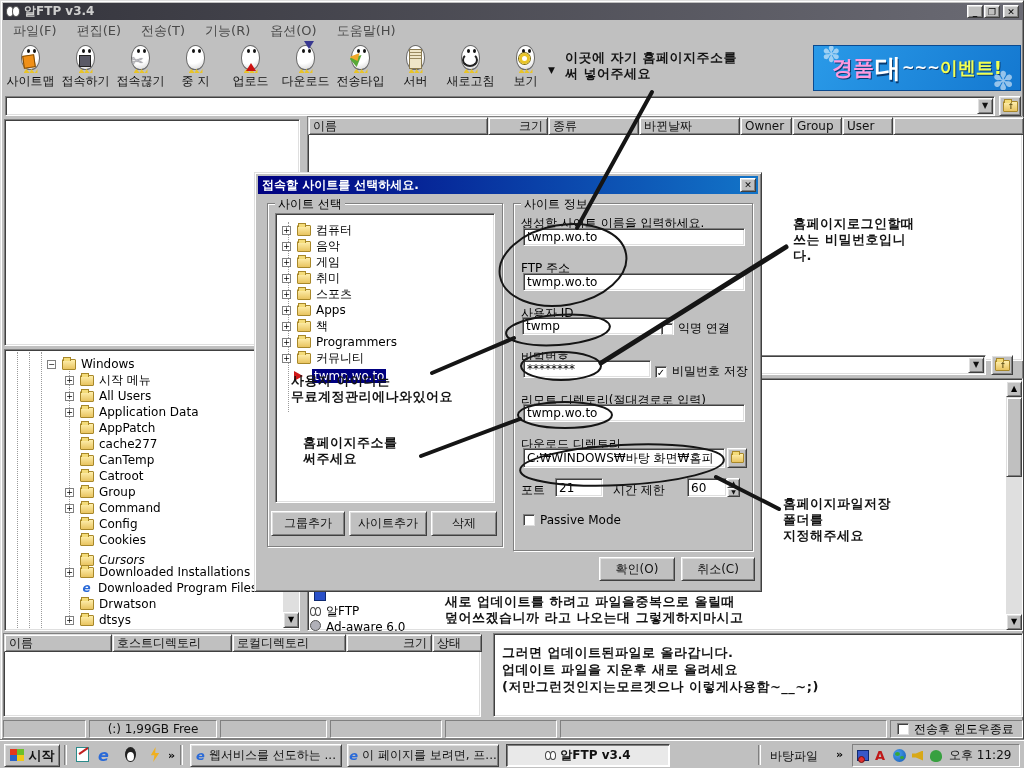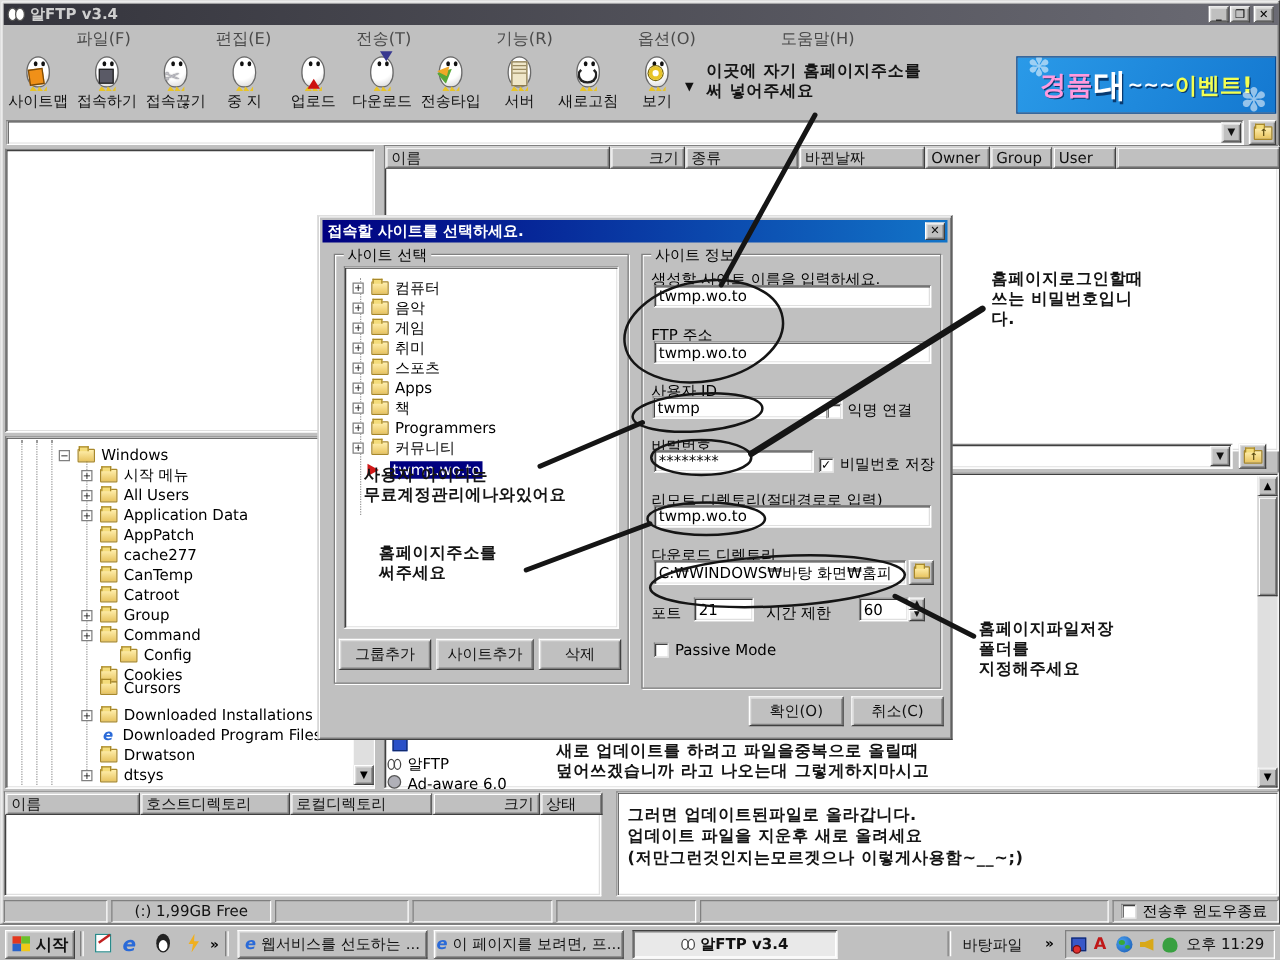--- a/index.html
+++ b/index.html
@@ -18,21 +18,21 @@
          box-shadow: inset 1px 1px 0 #dfdfdf, inset -1px -1px 0 #808080;
          display:flex; align-items:center; justify-content:center; font-size:12px; color:#111; }
 
   
   #main-window { left:0; top:0; width:1024px; height:740px; }
   #titlebar { left:2px; top:2px; width:1020px; height:17px;
               background:linear-gradient(90deg,#34343c,#6b6b74); display:flex; align-items:center; padding-left:3px; }
   #titlebar .t-text { color:#cfcfcf; font-weight:bold; font-size:12px; margin-left:4px; }
   .winbtn { width:16px; height:13px; font-size:9px; font-weight:bold; line-height:10px; color:#000; }
   #menubar { left:2px; top:20px; width:1020px; height:19px; display:flex; align-items:center; }
-  .menu-item { padding:2px 10px; color:#4a4a4a; font-size:13px;margin-left:48px; }
+  .menu-item { padding:2px 10px; color:#4a4a4a; font-size:13px; }
 
   
   #toolbar { left:2px; top:40px; width:1020px; height:52px; display:flex; align-items:flex-start; }
   .tool-btn { width:55px; height:49px; margin-top:1px; display:flex; flex-direction:column; align-items:center; justify-content:flex-end; padding-bottom:1px; }
   .tool-btn .tlabel { font-size:12px; color:#111; white-space:nowrap; }
   .egg { position:relative; width:26px; height:30px; }
   .egg .body { position:absolute; left:3px; top:2px; width:19px; height:25px; border-radius:50% 50% 46% 46%;
                background:radial-gradient(circle at 35% 30%, #ffffff 55%, #cfcfcf); border:1px solid #6a6a6a; }
   .egg .eye { position:absolute; top:6px; width:3px; height:4px; background:#111; border-radius:50%; }
   .egg .eye.l { left:9px; } .egg .eye.r { left:15px; }
@@ -357,31 +357,31 @@
         <div class="tree-row" style="top: 132px; left: 58px;">
           <div class="expander" style="margin-right: 6px;">+</div>
           <div class="folder-ico"></div>
           <div class="tree-label">Group</div>
         </div>
         <div class="tree-row" style="top: 148px; left: 58px;">
           <div class="expander" style="margin-right: 6px;">+</div>
           <div class="folder-ico"></div>
           <div class="tree-label">Command</div>
         </div>
-        <div class="tree-row" style="top: 164px; left: 74px;">
+        <div class="tree-row" style="top: 164px; left: 58px;">
           <div class="expander" style="visibility: hidden; margin-right: 6px;">−</div>
           <div class="folder-ico"></div>
           <div class="tree-label">Config</div>
         </div>
         <div class="tree-row" style="top: 180px; left: 58px;">
           <div class="expander" style="visibility: hidden; margin-right: 6px;">−</div>
           <div class="folder-ico"></div>
           <div class="tree-label">Cookies</div>
         </div>
-        <div class="tree-row" style="top: 190px; left: 58px;">
+        <div class="tree-row" style="top: 200px; left: 58px; font-style: italic;">
           <div class="expander" style="visibility: hidden; margin-right: 6px;">−</div>
           <div class="folder-ico"></div>
           <div class="tree-label">Cursors</div>
         </div>
         <div class="tree-row" style="top: 212px; left: 58px;">
           <div class="expander" style="margin-right: 6px;">+</div>
           <div class="folder-ico"></div>
           <div class="tree-label">Downloaded Installations</div>
         </div>
         <div class="tree-row" style="top: 228px; left: 58px;">

